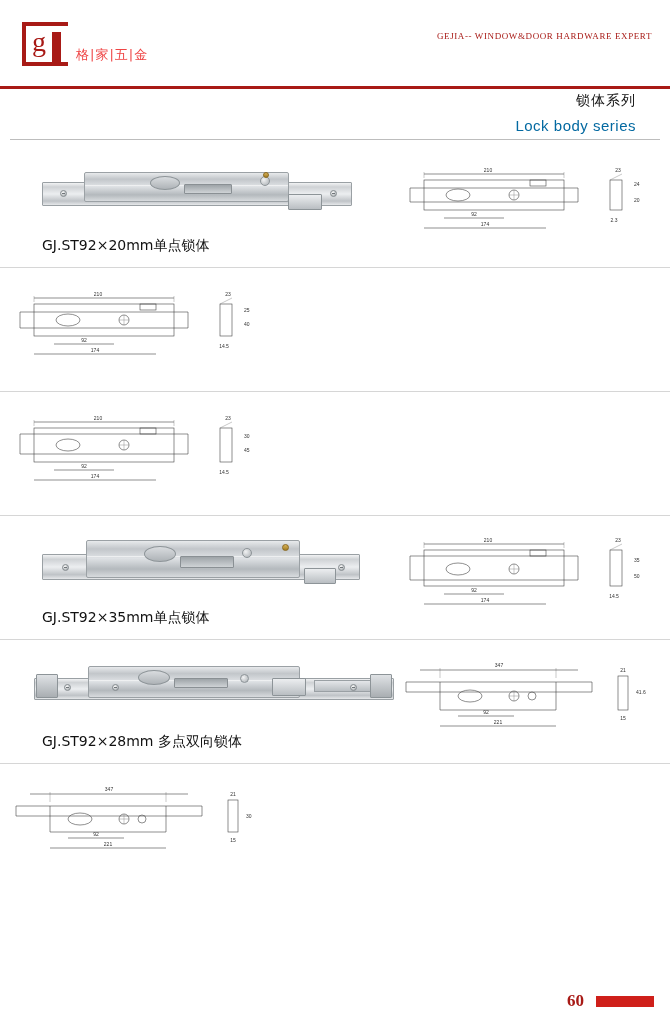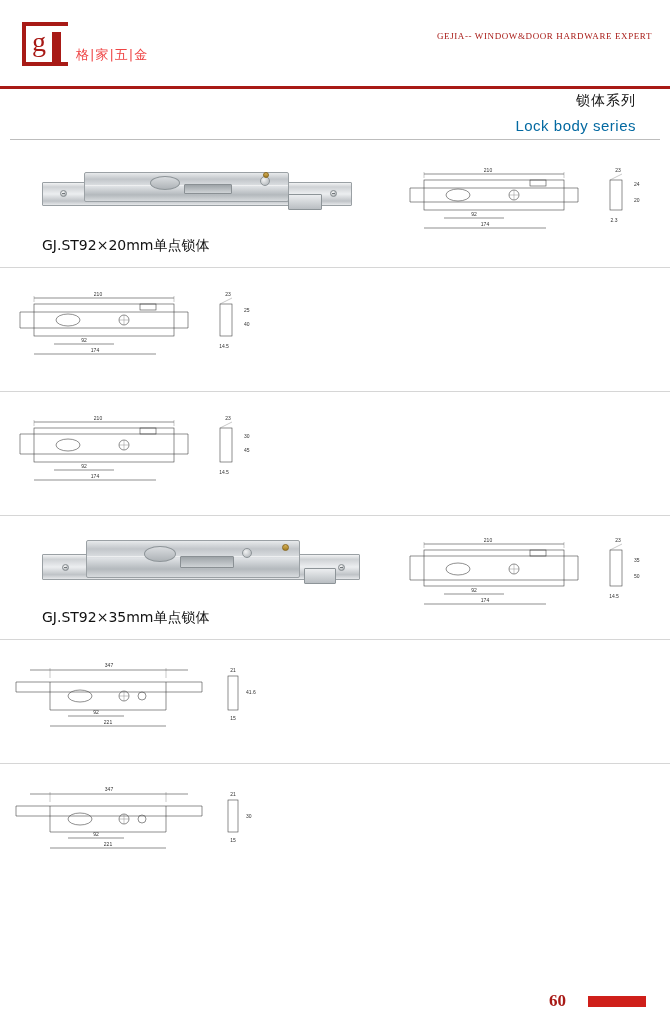--- a/index.html
+++ b/index.html
@@ -177,22 +177,22 @@
   }
 
   
   .draw-col svg { position: absolute; left: 6px; top: 14px; }
   .dim { font-size: 5px; fill: #333; font-family: "Liberation Sans", sans-serif; }
   .ln { stroke: #444; stroke-width: .6; fill: none; }
   .thin { stroke: #777; stroke-width: .4; fill: none; }
 
   
   .footer {
-    position: absolute; right: 8px; bottom: 6px;
-    display: flex; align-items: center; gap: 22px;
+    position: absolute; right: 0; bottom: 6px;
+    display: flex; align-items: center; gap: 12px;
   }
   .pageno {
     font-size: 17px; font-weight: bold; color: #a81a16;
     font-family: "Liberation Serif", serif;
   }
   .footbar { width: 58px; height: 11px; background: #cf1f1a; margin-right: 16px; }
 </style>
 </head>
 <body>
 
@@ -366,20 +366,37 @@
           <line class="thin" x1="214" y1="20" x2="226" y2="14"></line>
           <text class="dim" x="222" y="12" text-anchor="middle">23</text>
           <text class="dim" x="238" y="32">35</text>
           <text class="dim" x="238" y="48">50</text>
           <text class="dim" x="218" y="68" text-anchor="middle">14.5</text>
         </svg>
       </div>
     </div>
 
     <div class="prow">
+      <div class="photo-col">
+        <div class="lock" style="left:34px;width:360px;height:58px;">
+          <div class="faceplate" style="left:0;top:16px;width:360px;height:22px;"></div>
+          <div class="case" style="left:54px;top:4px;width:212px;height:32px;"></div>
+          <div class="cyl" style="left:104px;top:8px;width:32px;height:15px;"></div>
+          <div class="slot" style="left:140px;top:16px;width:54px;height:10px;"></div>
+          <div class="hole" style="left:206px;top:12px;width:9px;height:9px;"></div>
+          <div class="bolt" style="left:238px;top:16px;width:34px;height:18px;"></div>
+          <div class="extarm" style="left:280px;top:18px;width:60px;height:12px;"></div>
+          <div class="hookplate" style="left:336px;top:12px;width:22px;height:24px;"></div>
+          <div class="hookplate" style="left:2px;top:12px;width:22px;height:24px;"></div>
+          <div class="screw" style="left:30px;top:22px;"></div>
+          <div class="screw" style="left:78px;top:22px;"></div>
+          <div class="screw" style="left:316px;top:22px;"></div>
+        </div>
+        <div class="caption">GJ.ST92×28mm 多点双向锁体</div>
+      </div>
       <div class="draw-col">
         <svg width="262" height="86" viewBox="0 0 262 86">
           <line class="ln" x1="10" y1="28" x2="196" y2="28"></line>
           <line class="ln" x1="10" y1="38" x2="196" y2="38"></line>
           <line class="ln" x1="10" y1="28" x2="10" y2="38"></line>
           <line class="ln" x1="196" y1="28" x2="196" y2="38"></line>
           <path class="ln" d="M44 28 L44 56 L160 56 L160 28"></path>
           <ellipse class="ln" cx="74" cy="42" rx="12" ry="6"></ellipse>
           <circle class="ln" cx="118" cy="42" r="5"></circle>
           <line class="thin" x1="113" y1="42" x2="123" y2="42"></line>

